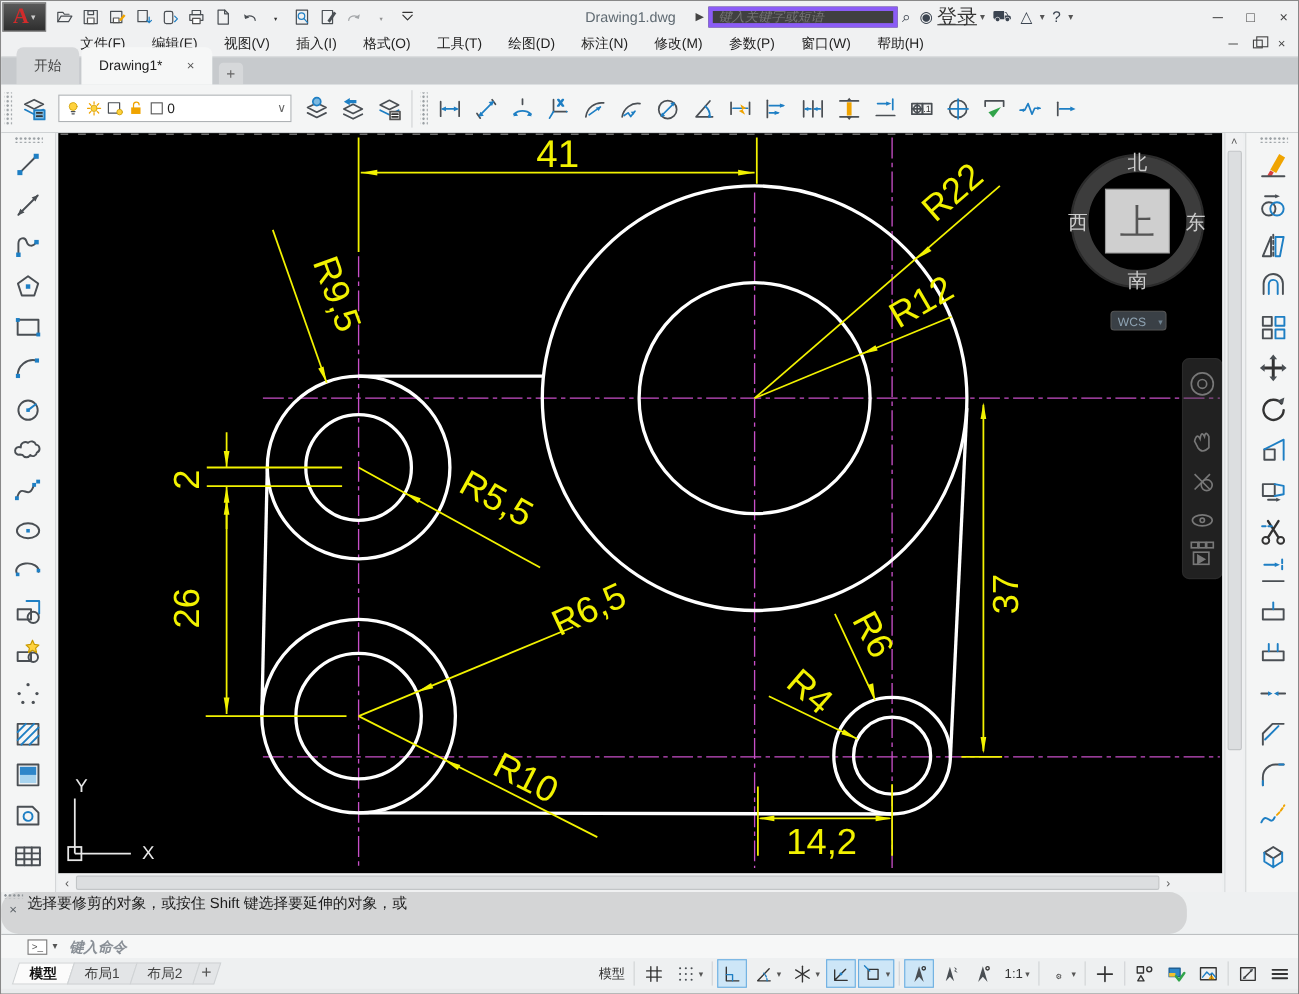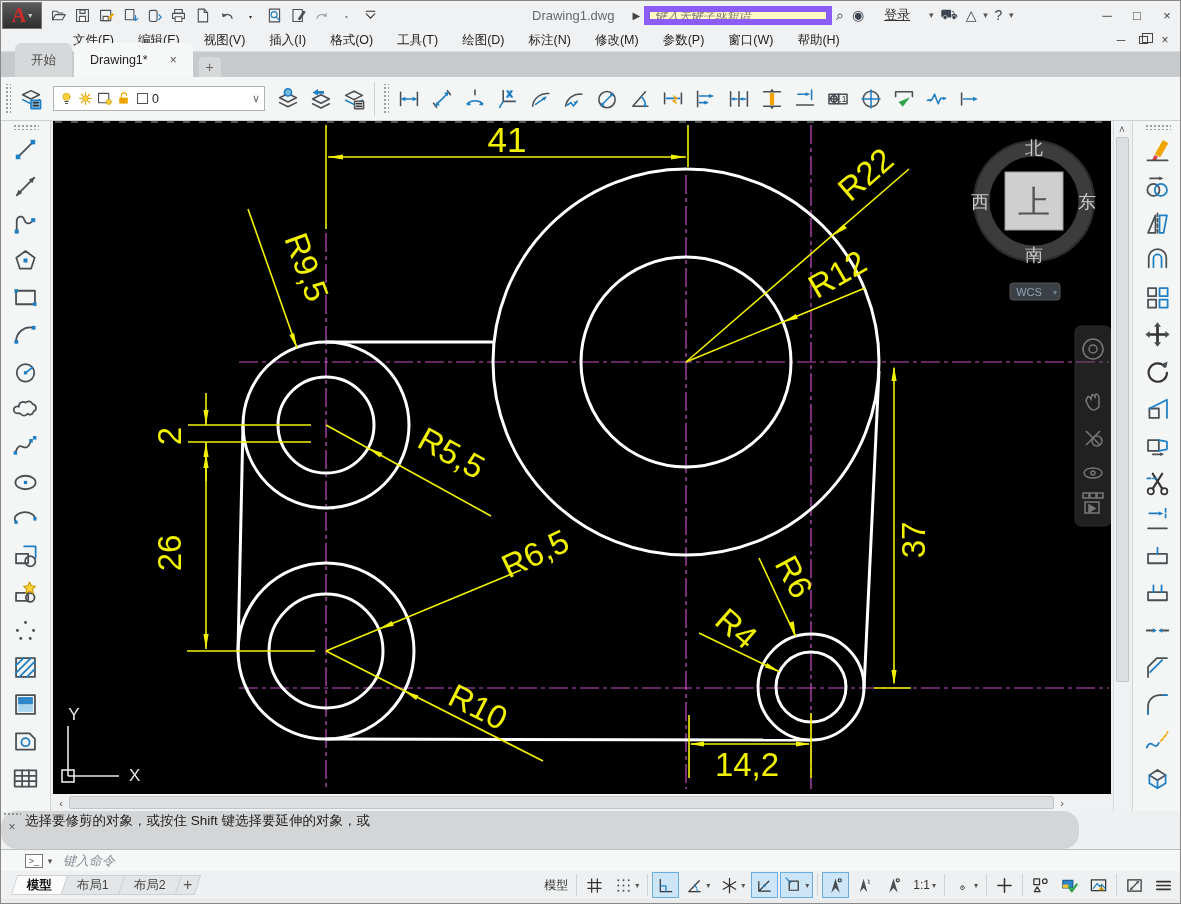--- a/index.html
+++ b/index.html
@@ -9,23 +9,23 @@
   #titlebar{position:absolute;left:0;top:0;width:1181px;height:28px;background:#f0f1f2;display:flex;align-items:center;}
   #applogo{width:40px;height:27px;background:linear-gradient(#5a5a5a,#2e2e2e);display:flex;align-items:center;justify-content:center;color:#d22b2b;font-weight:bold;font-size:20px;border:1px solid #777;margin:1px 4px 0 1px;}
   #applogo i{font-style:normal;font-family:"Liberation Serif",serif;}
   #applogo .dd{color:#ccc;font-size:8px;margin-left:2px;}
   .qatbtn{width:24px;height:24px;display:flex;align-items:center;justify-content:center;}
   .qatbtn svg{width:17px;height:17px;}
   .caret{color:#555;font-size:9px;width:10px;text-align:center;}
   #doctitle{color:#5f6a72;font-size:13px;margin:0 18px 0 150px;white-space:nowrap;}
   #searchwrap{display:flex;align-items:center;}
   #search-arrow{color:#444;font-size:10px;margin-right:4px;}
-  #searchbox{width:188px;height:19px;border:6px solid #8b5cf6;background:#fef9c3;font-size:12px;font-style:italic;color:#8a9097;padding:0 5px;}
+  #searchbox{width:172px;height:19px;border:4px solid #8b5cf6;background:#404040;font-size:12px;font-style:italic;color:#8a9097;padding:0 5px;}
   .titleicon{color:#3b4450;font-size:14px;margin:0 4px;}
-  #signin{font-size:13px;color:#333;margin:0 16px;text-decoration:underline;}
+  #signin{font-size:18px;color:#333;margin:0 0;text-decoration:underline;}
   #winbtns{margin-left:auto;display:flex;}
   .winbtn{width:30px;height:26px;display:flex;align-items:center;justify-content:center;color:#444;font-size:13px;}
   
   #menubar{position:absolute;left:0;top:28px;width:1181px;height:23px;background:#f0f1f2;display:flex;align-items:center;padding-left:60px;border-bottom:1px solid #d8dadc;}
   .menuitem{font-size:12.5px;color:#222;padding:0 12px;height:100%;display:flex;align-items:center;}
   #docwinbtns{margin-left:auto;display:flex;align-items:center;padding-right:6px;}
   .dwb{width:22px;height:18px;display:flex;align-items:center;justify-content:center;color:#444;font-size:12px;}
   .restore-glyph{position:relative;width:9px;height:8px;border:1px solid #444;background:#f0f1f2;}
   .restore-glyph:before{content:"";position:absolute;left:2px;top:-4px;width:9px;height:8px;border:1px solid #444;}
   
@@ -62,21 +62,21 @@
   #hscroll .arr{width:16px;color:#555;font-size:11px;text-align:center;}
   #hthumb{height:13px;width:985px;background:#dcdee0;border:1px solid #c2c5c7;border-radius:2px;}
   
   #cmdpanel{position:absolute;left:0;top:810px;width:1181px;height:60px;}
   #cmdhist{position:absolute;left:0;top:0;width:1078px;height:38px;background:#d4d5d6;color:#1c1c1c;font-size:13.5px;line-height:19px;padding:0 0 0 24px;white-space:pre;border-radius:16px;}
   #cmdgutter{position:absolute;left:0;top:0;width:22px;height:60px;}
   #cmd-grip{width:18px;height:5px;margin:1px 0 2px 2px;background:radial-gradient(#8e9498 1px,transparent 1.2px);background-size:4px 4px;}
   .gutbtn{width:18px;height:16px;margin-left:2px;display:flex;align-items:center;justify-content:center;color:#5a6066;font-size:12px;}
   #cmdinput{position:absolute;left:0;top:38px;width:1181px;height:22px;background:#f6f7f7;border-top:1px solid #bcbfc1;display:flex;align-items:center;padding-left:24px;}
   #cmdicon{width:18px;height:14px;border:1px solid #777;color:#555;font-size:9px;display:flex;align-items:center;justify-content:center;margin-right:2px;background:#fff;}
-  #cmdplaceholder{font-size:13px;font-style:italic;color:#8a9097;margin-left:8px;}
+  #cmdplaceholder{font-size:13px;font-style:italic;color:#8a9097;margin-left:8px;font-weight:bold;}
   
   #bottombar{position:absolute;left:0;top:870px;width:1181px;height:28px;background:#eef0f1;display:flex;align-items:center;}
   .ltab{height:20px;padding:0 12px;display:flex;align-items:center;font-size:12.5px;color:#444;transform:skewX(-18deg);background:#e3e5e7;border:1px solid #cfd2d4;margin-left:-1px;}
   .ltab span{transform:skewX(18deg);}
   .ltab.active{background:#fbfbfb;color:#111;font-weight:bold;}
   #layouttabs{display:flex;margin-left:14px;}
   .ltab-add{width:20px;height:20px;display:flex;align-items:center;justify-content:center;color:#555;transform:skewX(-18deg);background:#e3e5e7;border:1px solid #cfd2d4;margin-left:-1px;}
   .ltab-add span{transform:skewX(18deg);}
   #statusbar{margin-left:auto;display:flex;align-items:center;padding-right:4px;}
   .stbtn{height:26px;min-width:24px;padding:0 3px;display:flex;align-items:center;justify-content:center;border:1px solid transparent;margin:0 1px;color:#333;}

